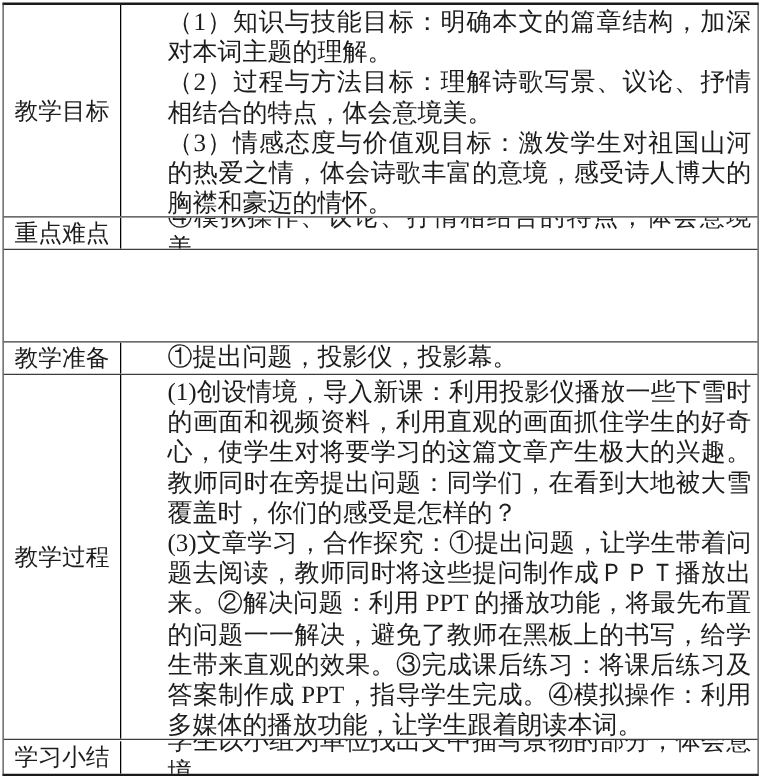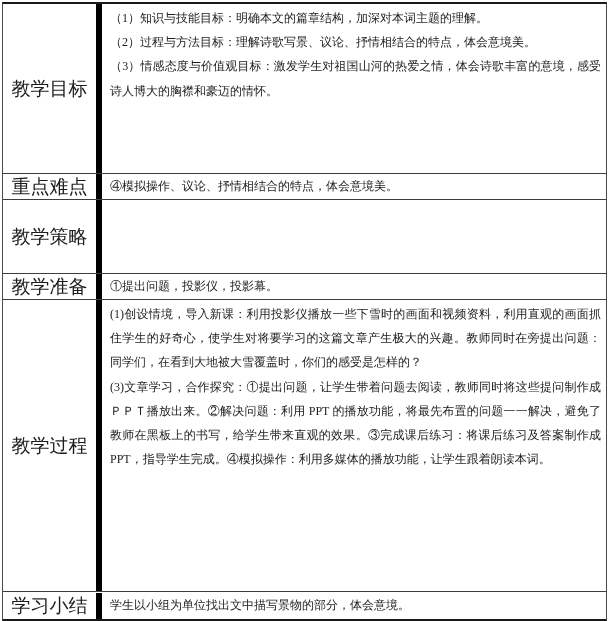--- a/index.html
+++ b/index.html
@@ -34,36 +34,37 @@
     align-items: stretch;
     border-bottom: 1px solid #3d3d3d;
     overflow: hidden;
   }
   .t-row:last-child {
     border-bottom: none;
   }
   .label-cell {
     width: 93px;
     flex: 0 0 93px;
-    border-right: 6px solid #000000;
+    border-right: 1px solid #000000;
     display: flex;
     align-items: center;
     justify-content: center;
     font-size: 19px;
     letter-spacing: 0px;
     text-align: center;
   }
   .content-cell {
     flex: 1 1 auto;
     padding: 2px 5px 0 8px;
-    font-size: 12px;
+    font-size: 20px;
     line-height: 24.2px;
     text-align: justify;
     text-justify: inter-ideograph;
     overflow: hidden;
+    margin-left: 29px;
   }
   .content-cell p {
     margin: 0;
     padding: 0;
   }
   
   .row-goals    { height: 169px; }
   .row-keypts   { height: 25px;  }
   .row-strategy { height: 73px;  }
   .row-prep     { height: 25px;  }
@@ -91,21 +92,20 @@
     </div>
 
     <div class="t-row row-keypts single-line">
       <div class="label-cell">重点难点</div>
       <div class="content-cell">
         <p>④模拟操作、议论、抒情相结合的特点，体会意境美。</p>
       </div>
     </div>
 
     <div class="t-row row-strategy">
-      <div class="label-cell">教学策略</div>
     </div>
 
     <div class="t-row row-prep single-line">
       <div class="label-cell">教学准备</div>
       <div class="content-cell">
         <p>①提出问题，投影仪，投影幕。</p>
       </div>
     </div>
 
     <div class="t-row row-process">

